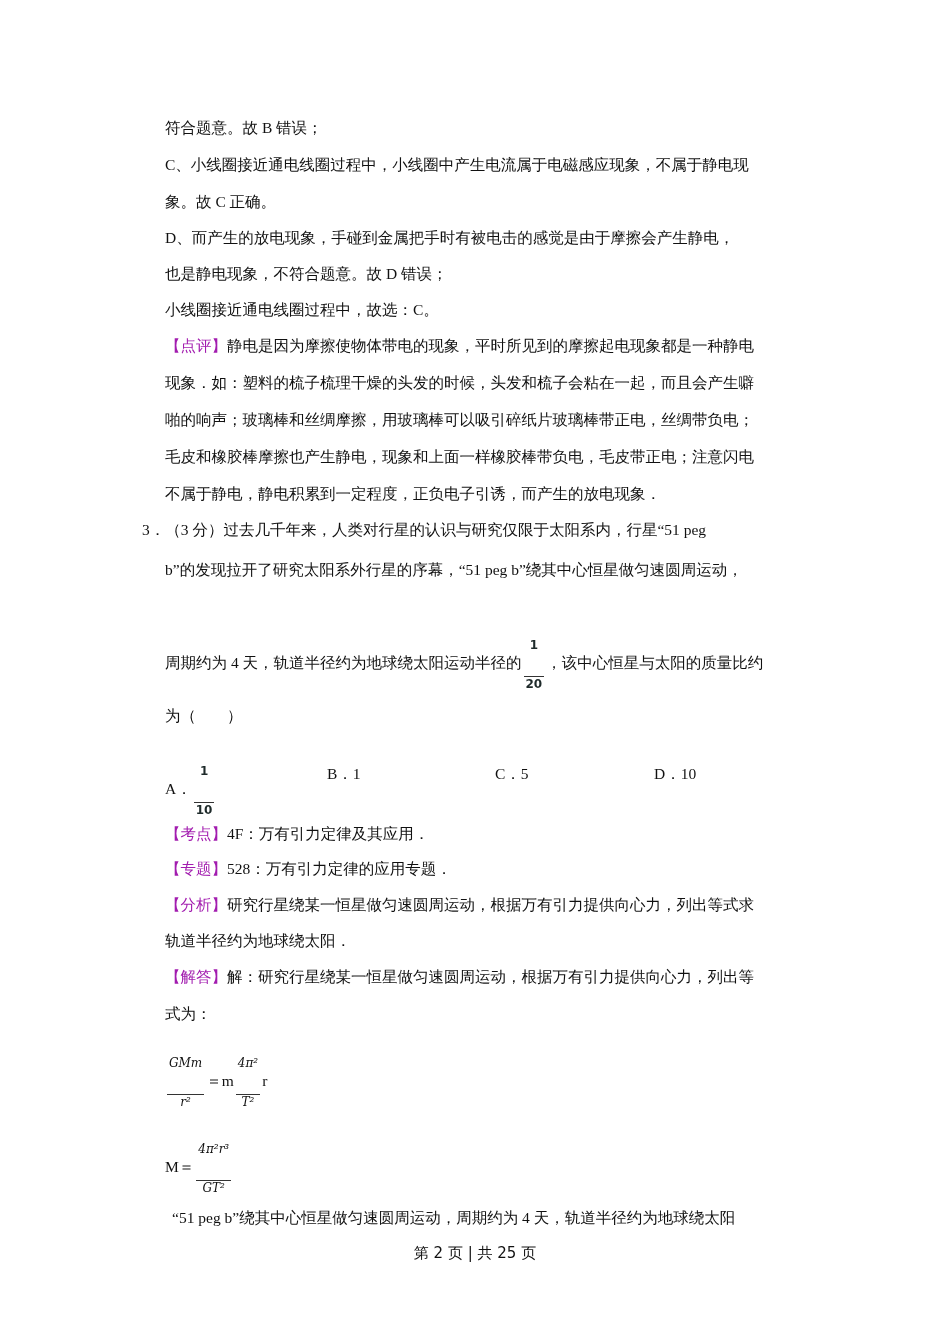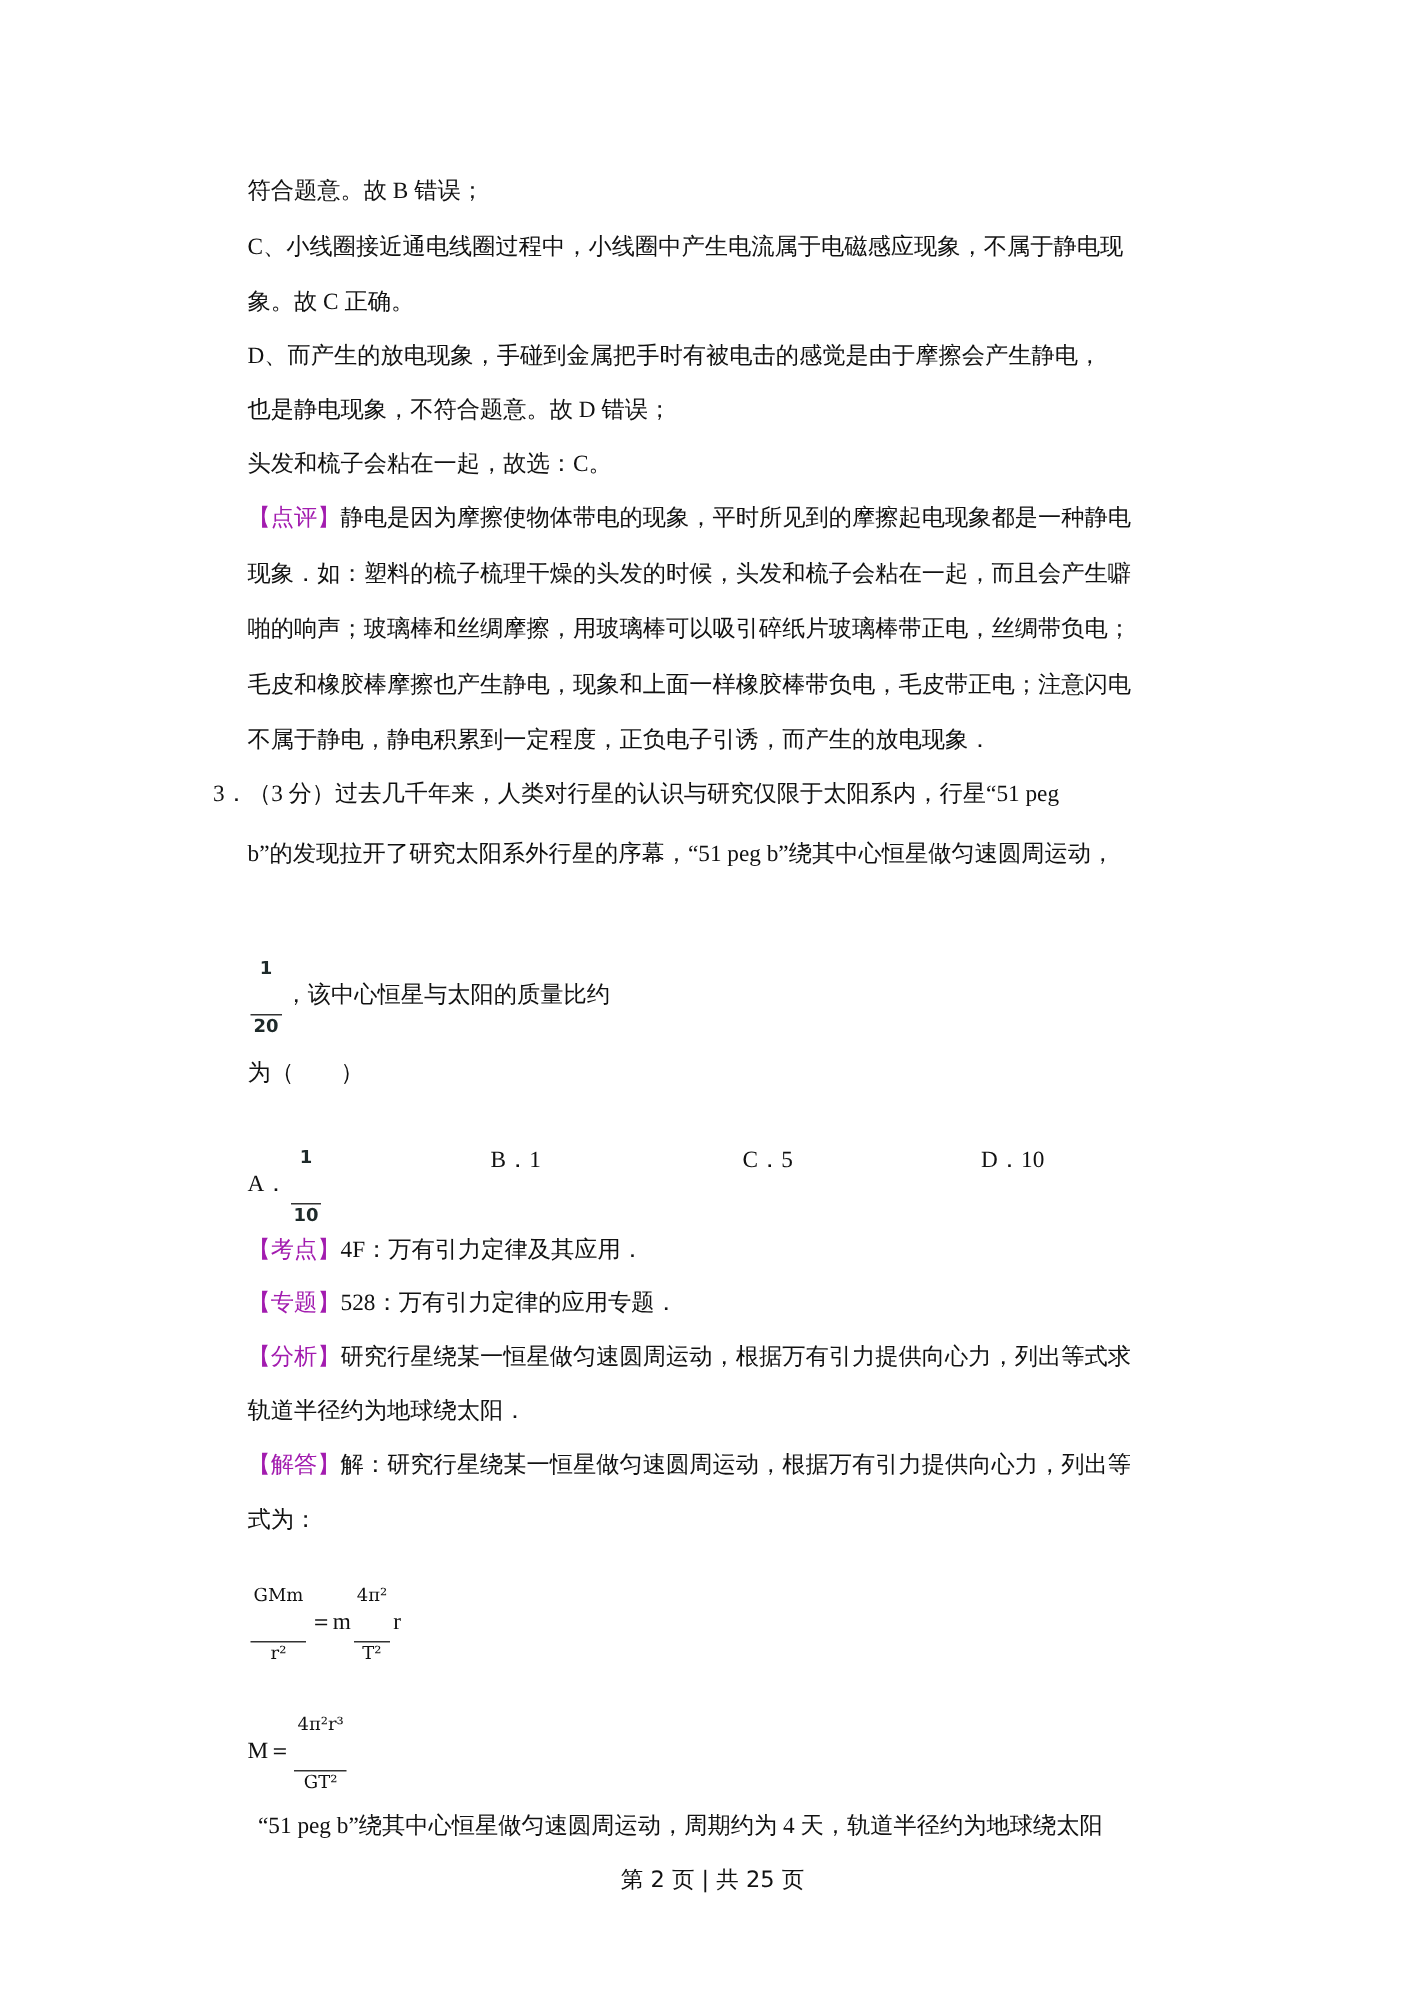--- a/index.html
+++ b/index.html
@@ -4,49 +4,49 @@
 <style>
   html, body { margin: 0; padding: 0; background: #ffffff; }
   body { width: 950px; height: 1344px; position: relative; overflow: hidden;
          font-family: "Liberation Serif", "DejaVu Serif", serif; color: #111; }
   .line { position: absolute; left: 165px; font-size: 15.5px; line-height: 20px; white-space: nowrap; }
   .tag { color: #a21caf; }
   .frac { display: inline-block; vertical-align: middle; text-align: center; font-family: "DejaVu Sans", sans-serif; font-size: 12px; line-height: 14px; margin: 0 2px; }
   .frac .num { display: block; padding: 0 2px; }
   .frac .den { display: block; border-top: 1px solid #333; padding: 0 2px; margin-top: 24px; }
   .frac.bold { font-weight: bold; color: #1e2a2a; }
-  .math { font-family: "DejaVu Serif", serif; }
+  .math { font-family: "DejaVu Serif", serif; font-style: italic; }
   .opt { position: absolute; font-size: 15.5px; line-height: 20px; }
   .footer { position: absolute; left: 0; width: 950px; top: 1244px; text-align: center; font-family: "DejaVu Sans", sans-serif; font-size: 15px; }
 </style>
 </head>
 <body>
 
 <div>
   <div class="line" style="top:118px">符合题意。故 B 错误；</div>
   <div class="line" style="top:155px">C、小线圈接近通电线圈过程中，小线圈中产生电流属于电磁感应现象，不属于静电现</div>
   <div class="line" style="top:192px">象。故 C 正确。</div>
   <div class="line" style="top:228px">D、而产生的放电现象，手碰到金属把手时有被电击的感觉是由于摩擦会产生静电，</div>
   <div class="line" style="top:264px">也是静电现象，不符合题意。故 D 错误；</div>
-  <div class="line" style="top:300px">头发和梳子会粘在一起，故选：C。</div>
+  <div class="line" style="top:300px">小线圈接近通电线圈过程中，故选：C。</div>
 
   <div class="line" style="top:336px">
     <span class="tag">【点评】</span><span>静电是因为摩擦使物体带电的现象，平时所见到的摩擦起电现象都是一种静电</span>
   </div>
   <div class="line" style="top:373px">现象．如：塑料的梳子梳理干燥的头发的时候，头发和梳子会粘在一起，而且会产生噼</div>
   <div class="line" style="top:410px">啪的响声；玻璃棒和丝绸摩擦，用玻璃棒可以吸引碎纸片玻璃棒带正电，丝绸带负电；</div>
   <div class="line" style="top:447px">毛皮和橡胶棒摩擦也产生静电，现象和上面一样橡胶棒带负电，毛皮带正电；注意闪电</div>
   <div class="line" style="top:484px">不属于静电，静电积累到一定程度，正负电子引诱，而产生的放电现象．</div>
 
   <div class="line" style="top:520px;left:142px">
     <span>3．</span><span>（3 分）过去几千年来，人类对行星的认识与研究仅限于太阳系内，行星“51 peg</span>
   </div>
   <div class="line" style="top:560px">b”的发现拉开了研究太阳系外行星的序幕，“51 peg b”绕其中心恒星做匀速圆周运动，</div>
   <div class="line" style="top:638px">
-    <span class="frac bold"><span class="num">1</span><span class="den">20</span></span><span>，该中心恒星与太阳的质量比约</span>
+    <span>周期约为 4 天，轨道半径约为地球绕太阳运动半径的</span><span class="frac bold"><span class="num">1</span><span class="den">20</span></span><span>，该中心恒星与太阳的质量比约</span>
   </div>
   <div class="line" style="top:706px">为（　　）</div>
 
   <div class="opt" style="left:165px;top:764px">
     <span>A．</span><span class="frac bold"><span class="num">1</span><span class="den">10</span></span>
   </div>
   <div class="opt" style="left:327px;top:764px">
     <span>B．</span><span>1</span>
   </div>
   <div class="opt" style="left:495px;top:764px">

